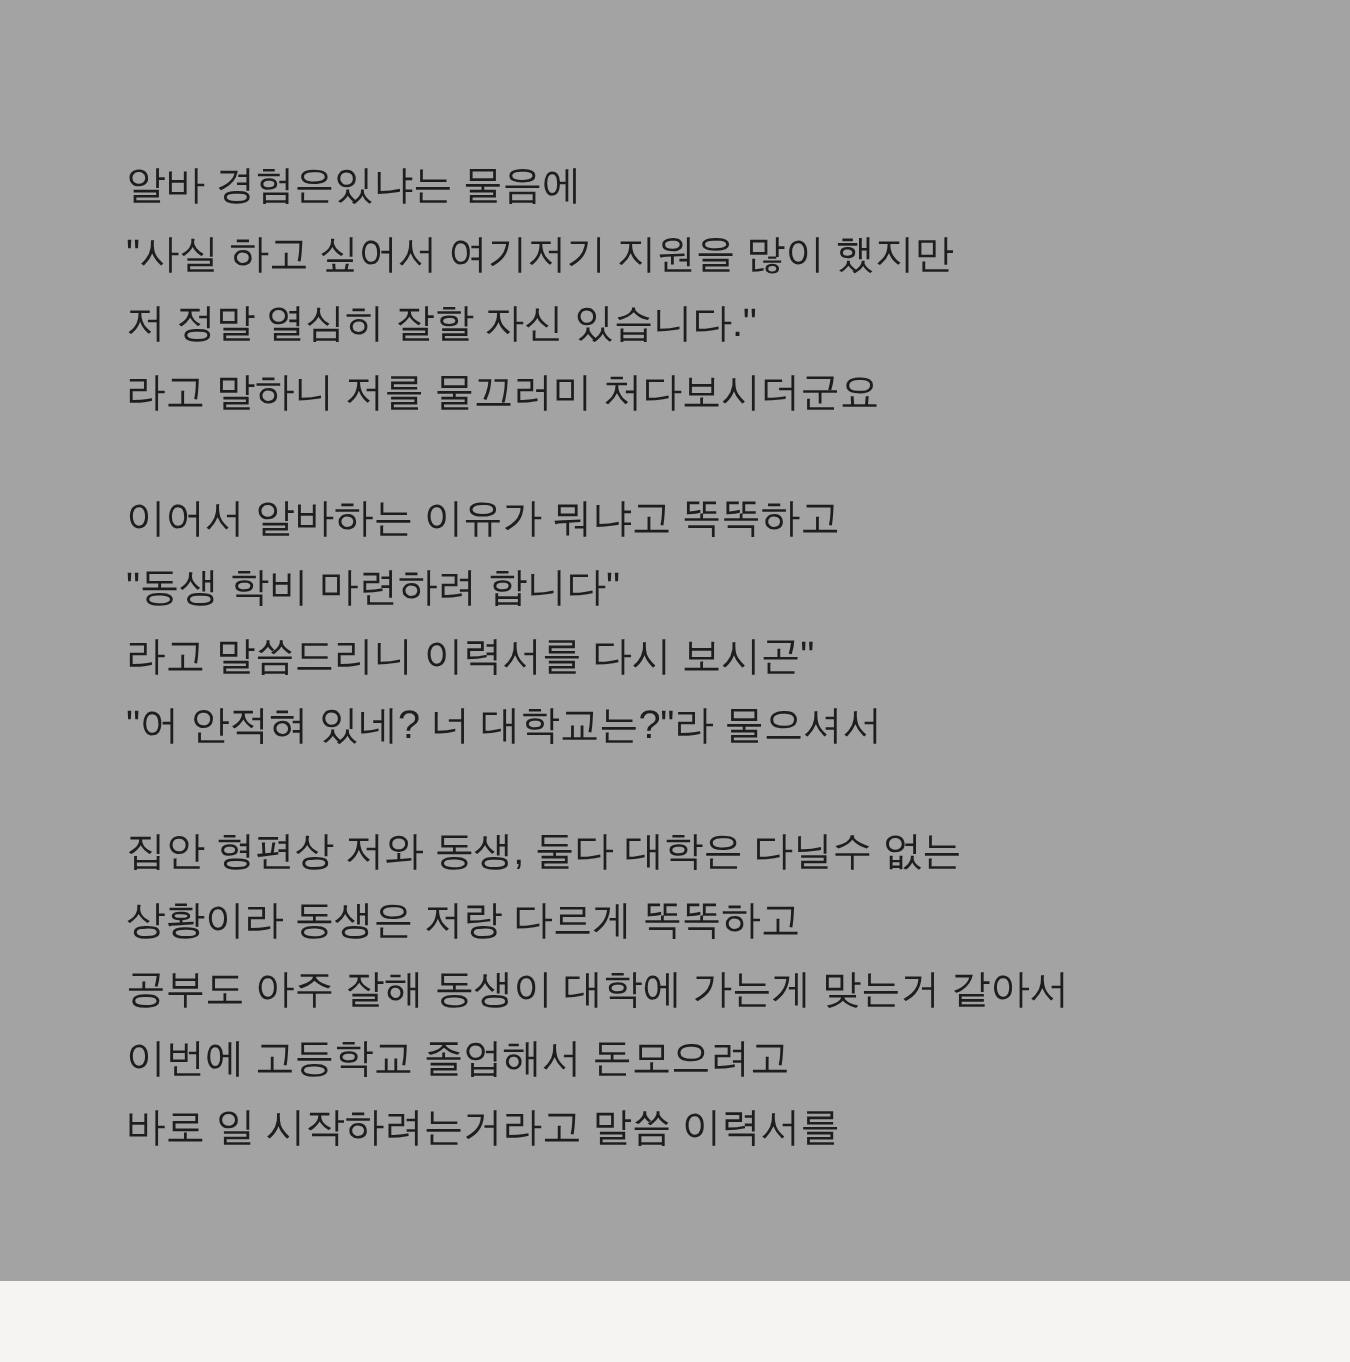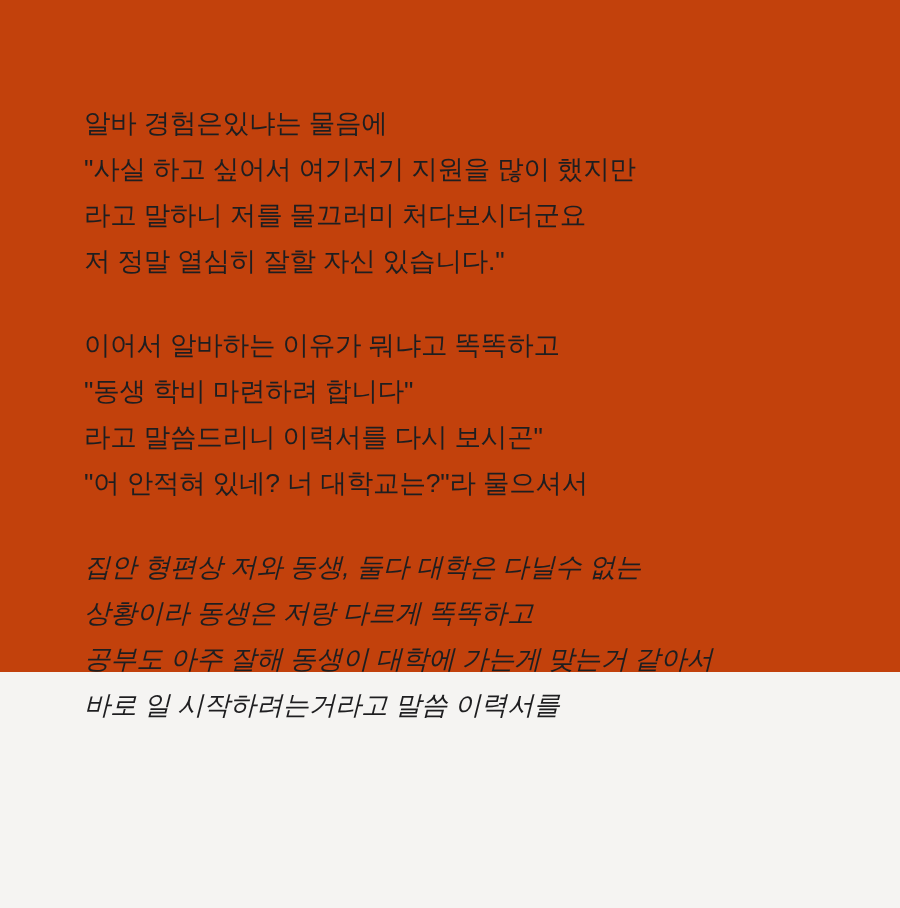--- a/index.html
+++ b/index.html
@@ -8,60 +8,60 @@
   }
   body {
     width: 900px;
     height: 908px;
     background: #f5f4f2;
     font-family: "Liberation Sans", "DejaVu Sans", sans-serif;
     overflow: hidden;
   }
   .page {
     width: 900px;
-    height: 672px;
+    height: 854px;
     box-sizing: border-box;
     padding: 100px 84px 40px 84px;
-    background: #c2410c;
+    background: #a3a3a3;
   }
   .block {
     margin: 0 0 38px 0;
   }
   .block:last-child {
     margin-bottom: 0;
-    font-style: italic;
   }
   .line {
     font-size: 26.5px;
     line-height: 46px;
     color: #1e1e20;
     letter-spacing: -0.2px;
     white-space: pre;
     font-weight: 400;
   }
 </style>
 </head>
 <body>
 
 <div class="page">
 
   <div class="block">
     <div class="line">알바 경험은있냐는 물음에</div>
     <div class="line">"사실 하고 싶어서 여기저기 지원을 많이 했지만</div>
+    <div class="line">저 정말 열심히 잘할 자신 있습니다."</div>
     <div class="line">라고 말하니 저를 물끄러미 처다보시더군요</div>
-    <div class="line">저 정말 열심히 잘할 자신 있습니다."</div>
   </div>
 
   <div class="block">
     <div class="line">이어서 알바하는 이유가 뭐냐고 똑똑하고</div>
     <div class="line">"동생 학비 마련하려 합니다"</div>
     <div class="line">라고 말씀드리니 이력서를 다시 보시곤"</div>
     <div class="line">"어 안적혀 있네? 너 대학교는?"라 물으셔서</div>
   </div>
 
   <div class="block">
     <div class="line">집안 형편상 저와 동생, 둘다 대학은 다닐수 없는</div>
     <div class="line">상황이라 동생은 저랑 다르게 똑똑하고</div>
     <div class="line">공부도 아주 잘해 동생이 대학에 가는게 맞는거 같아서</div>
+    <div class="line">이번에 고등학교 졸업해서 돈모으려고</div>
     <div class="line">바로 일 시작하려는거라고 말씀 이력서를</div>
   </div>
 
 </div>
 
 </body></html>

